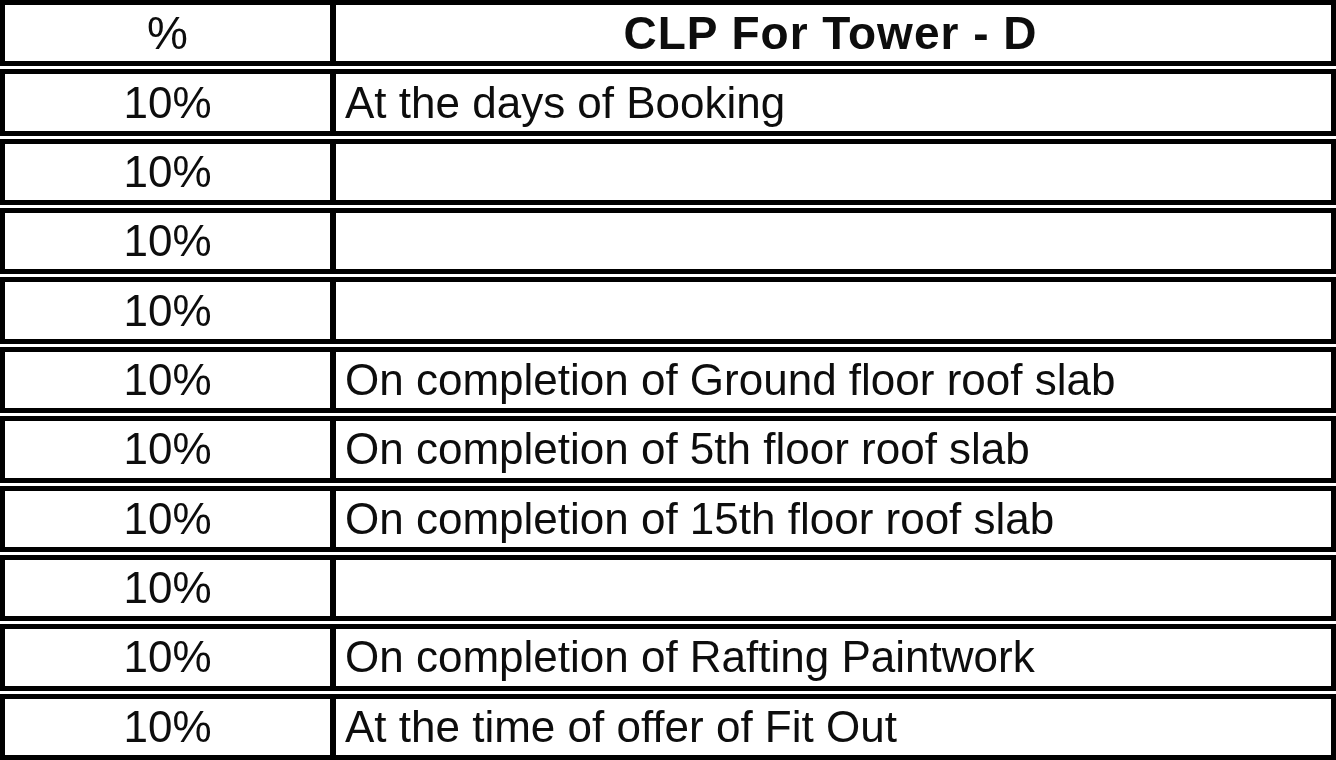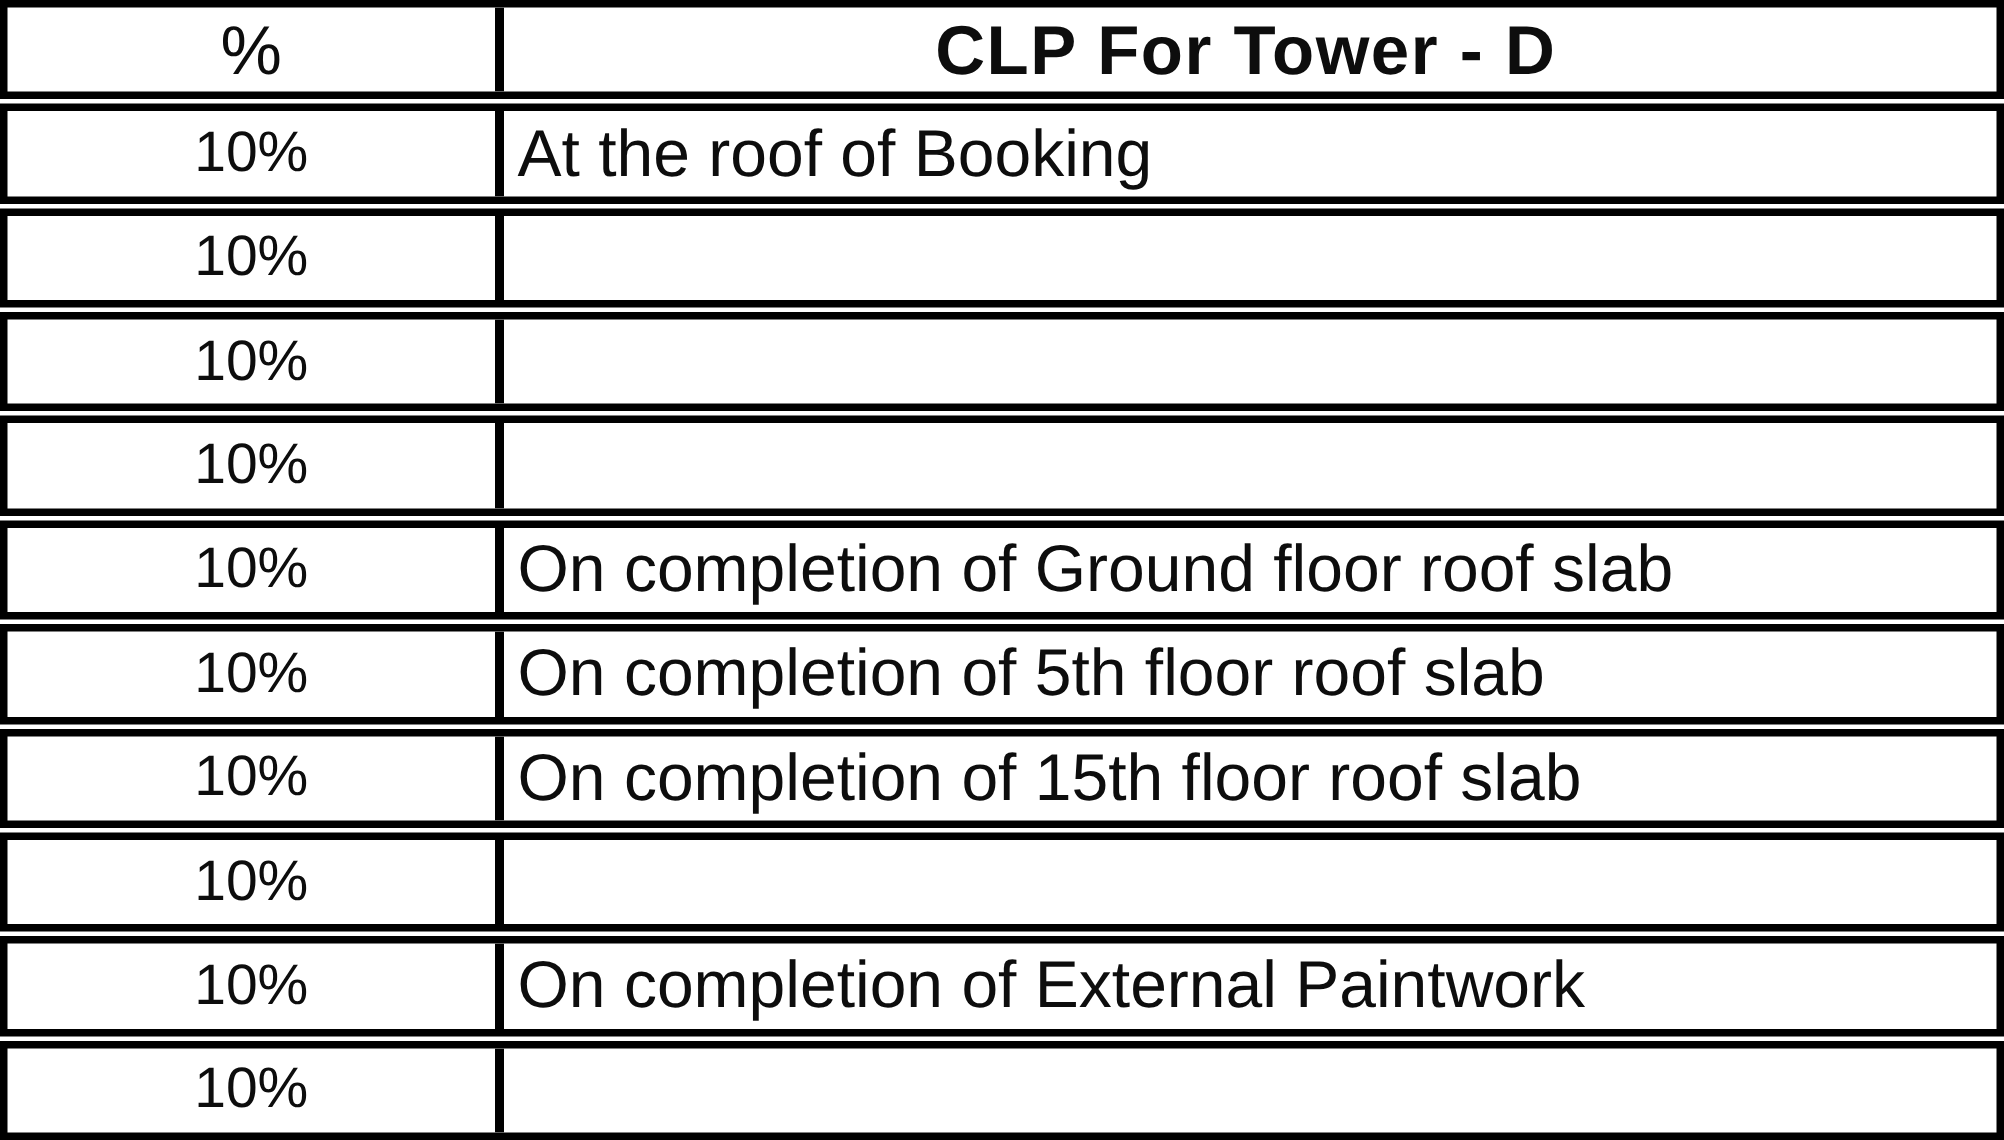--- a/index.html
+++ b/index.html
@@ -29,21 +29,21 @@
   .cell {
     display: flex;
     align-items: center;
     box-sizing: border-box;
     white-space: nowrap;
   }
   .col-pct {
     flex: 0 0 331px;
     justify-content: center;
     border-right: 6px solid #000000;  
-    font-size: 38px;
+    font-size: 44px;
   }
   .col-desc {
     flex: 1 1 auto;
     justify-content: flex-start;
     padding-left: 9px;
     padding-right: 6px;
     font-size: 44px;
   }
   .header-row .col-desc {
     justify-content: center;
@@ -61,21 +61,21 @@
 
 <div class="clp-table">
 
   <div class="row header-row">
     <div class="cell col-pct">%</div>
     <div class="cell col-desc">CLP For Tower - D</div>
   </div>
 
   <div class="row">
     <div class="cell col-pct">10%</div>
-    <div class="cell col-desc">At the roof of Booking</div>
+    <div class="cell col-desc">At the days of Booking</div>
   </div>
 
   <div class="row">
     <div class="cell col-pct">10%</div>
   </div>
 
   <div class="row">
     <div class="cell col-pct">10%</div>
   </div>
 
@@ -97,20 +97,21 @@
     <div class="cell col-pct">10%</div>
     <div class="cell col-desc">On completion of 15th floor roof slab</div>
   </div>
 
   <div class="row">
     <div class="cell col-pct">10%</div>
   </div>
 
   <div class="row">
     <div class="cell col-pct">10%</div>
-    <div class="cell col-desc">On completion of External Paintwork</div>
+    <div class="cell col-desc">On completion of Rafting Paintwork</div>
   </div>
 
   <div class="row">
     <div class="cell col-pct">10%</div>
+    <div class="cell col-desc">At the time of offer of Fit Out</div>
   </div>
 
 </div>
 
 </body></html>

